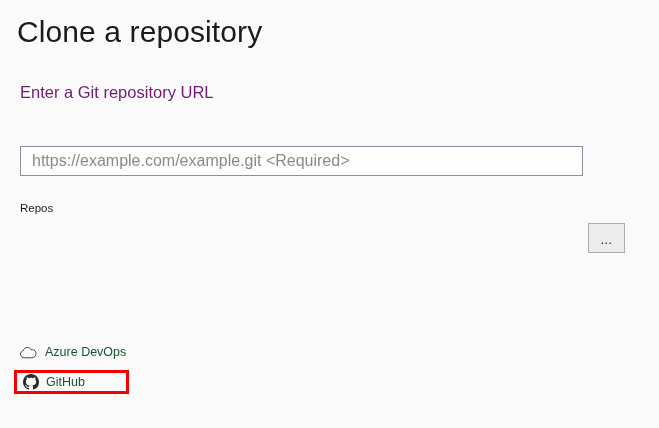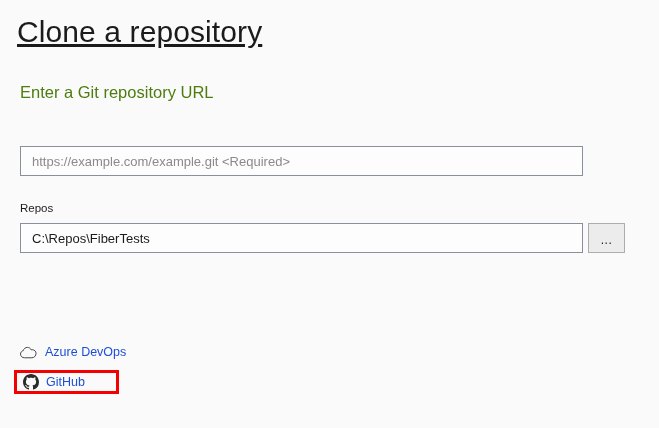--- a/index.html
+++ b/index.html
@@ -24,30 +24,29 @@
   .page-title {
     position: absolute;
     left: 17px;
     top: 13px;
     font-size: 30px;
     font-weight: 300;
     letter-spacing: 0.1px;
     color: #1b1b1b;
     line-height: 38px;
     white-space: nowrap;
-    text-decoration: underline;
   }
 
   
   .section-heading {
     position: absolute;
     left: 20px;
     font-size: 16.5px;
     font-weight: 400;
-    color: #4d7c0f;
+    color: #701a75;
     line-height: 22px;
     white-space: nowrap;
   }
   #url-section-heading { top: 81px; }
   #browse-section-heading { top: 309px; }
 
   
   .field-label {
     position: absolute;
     left: 20px;
@@ -63,21 +62,21 @@
   
   .text-input {
     position: absolute;
     left: 20px;
     width: 563px;
     height: 30px;
     box-sizing: border-box;
     background: #fdfdfd;
     border: 1px solid #8a8f9c;
     font-family: "Liberation Sans", sans-serif;
-    font-size: 13px;
+    font-size: 16px;
     color: #1b1b1b;
     padding: 0 0 0 11px;
     outline: none;
     border-radius: 0;
   }
   .text-input::placeholder {
     color: #8a8a8a;
     opacity: 1;
   }
   #repository-location-input { top: 146px; }
@@ -115,61 +114,60 @@
     left: 20px;
     display: flex;
     align-items: center;
     height: 22px;
     cursor: default;
   }
   #provider-row-azure { top: 341px; }
   #provider-row-github {
     top: 370px;
     left: 14px;
-    width: 105px;
+    width: 115px;
     height: 24px;
     box-sizing: border-box;
     border: 3px solid #f50000;
     padding-left: 3px;
   }
   .provider-icon {
     width: 17px;
     height: 17px;
     flex: 0 0 17px;
     display: flex;
     align-items: center;
     justify-content: center;
     margin-right: 8px;
   }
   #provider-row-github .provider-icon {
     margin-right: 7px;
     margin-left: 2px;
   }
   .provider-label {
     font-size: 12.5px;
-    color: #1d4ed8;
+    color: #14532d;
     line-height: 17px;
     white-space: nowrap;
   }
 </style>
 </head>
 <body>
 
 <div class="page">
 
   <div class="page-title">Clone a repository</div>
 
   <div class="section-heading" id="url-section-heading">Enter a Git repository URL</div>
 
 
   <input class="text-input" id="repository-location-input" type="text" placeholder="https://example.com/example.git &lt;Required&gt;" style="">
 
   <div class="field-label" id="path-label">Repos</div>
 
-  <input class="text-input" id="path-input" type="text" value="C:\Repos\FiberTests" style="">
 
   <button id="browse-path-button">
     <span class="dots">...</span>
   </button>
 
 
   <div class="provider-row" id="provider-row-azure">
     <span class="provider-icon">
       <svg width="17" height="13" viewBox="0 0 20 14" aria-hidden="true">
         <path d="M5.3 13.2C2.6 13.2 0.6 11.3 0.6 8.9C0.6 6.9 2 5.2 3.9 4.8C4.3 2.6 6.3 1 8.7 1C10.7 1 12.5 2.2 13.2 3.9C13.6 3.8 14 3.7 14.4 3.7C16.9 3.7 18.9 5.6 18.9 8C18.9 10.8 16.8 13.2 14 13.2Z" fill="none" stroke="#3b3b3b" stroke-width="1.1"></path>

